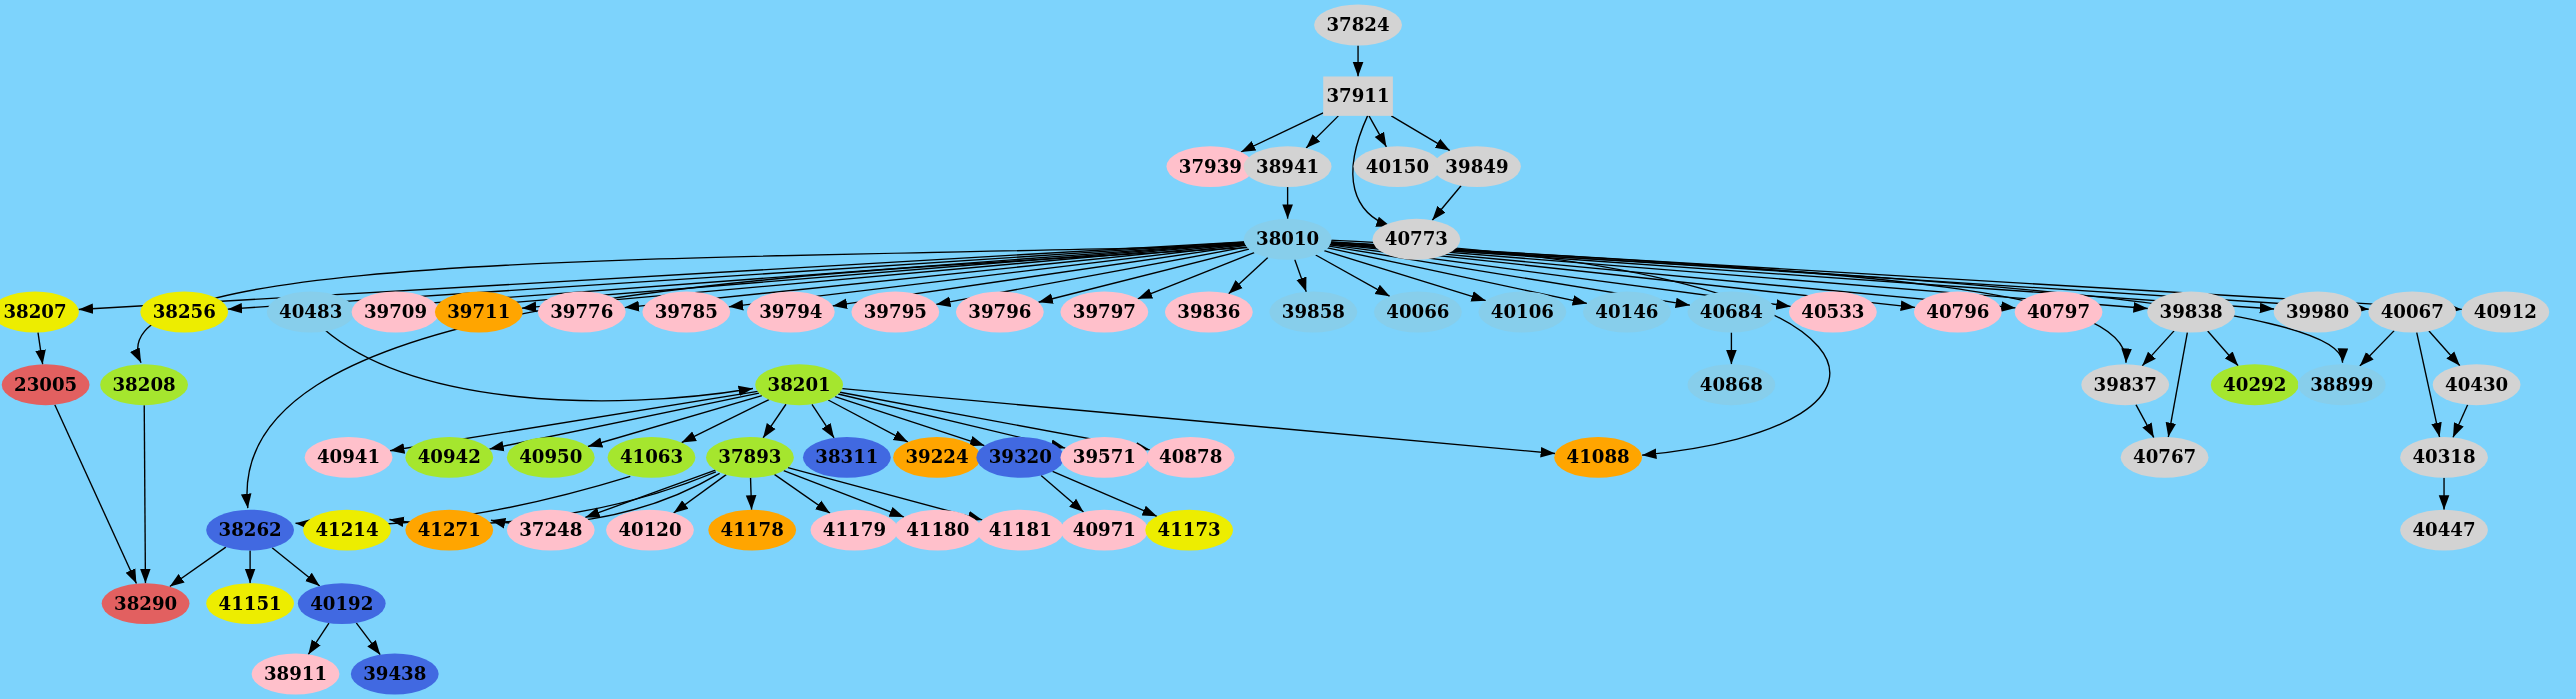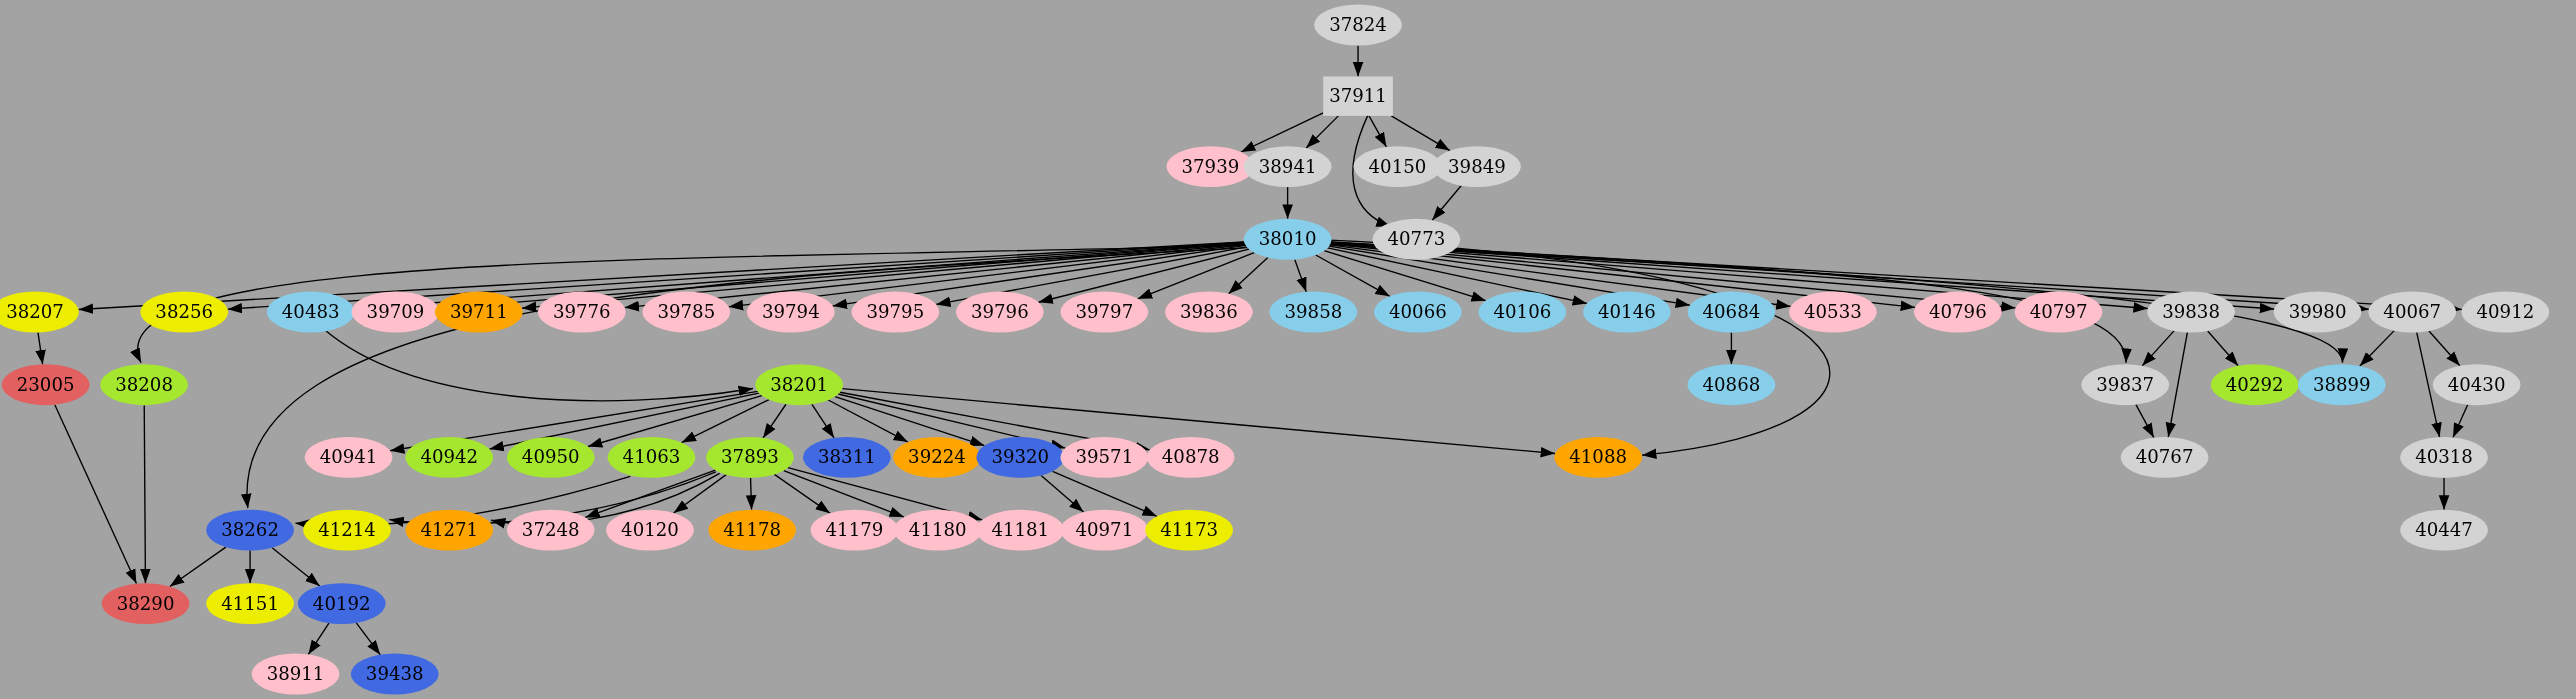--- a/index.html
+++ b/index.html
@@ -1,16 +1,16 @@
 <!DOCTYPE html>
 <html style="font-size:12px"><head>
 <meta charset="utf-8">
 <style>
   html,body{margin:0;padding:0;background:#ffffff;}
-  .canvas-wrap{width:2576px;height:699px;background:#a3a3a3;overflow:hidden;}
+  .canvas-wrap{width:2576px;height:699px;background:#7dd3fc;overflow:hidden;font-weight:bold;}
   svg{display:block;}
   .node-label{font-family:"DejaVu Serif","Liberation Serif",serif;font-size:24px;fill:#000;text-anchor:middle;}
   .edge{fill:none;stroke:#000;stroke-width:1.8px;}
 </style>
 </head>
 <body>
 
 <div class="canvas-wrap">
   <svg id="graph-svg" width="2576" height="699" viewBox="0 0 3401 923" xmlns="http://www.w3.org/2000/svg">
     <defs>

